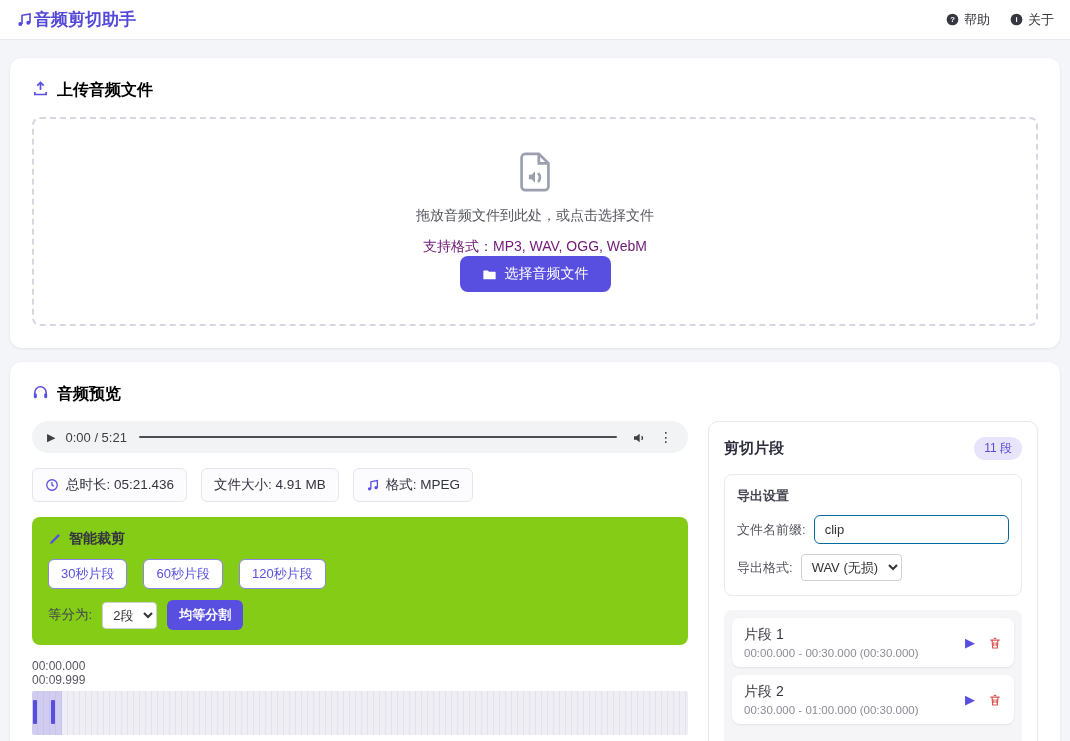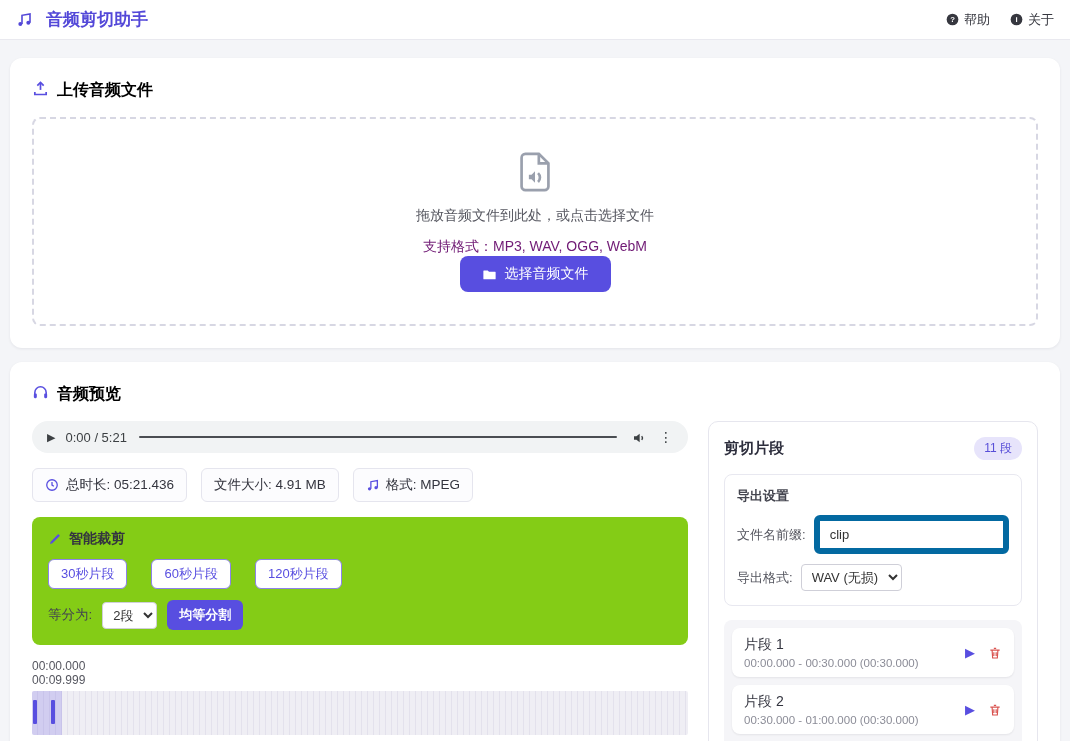--- a/index.html
+++ b/index.html
@@ -9,21 +9,21 @@
     font-family:"Liberation Sans","DejaVu Sans",sans-serif;
     color:#33343f;
   }
   .icon-svg { display:inline-block; vertical-align:middle; }
 
   
   .topbar {
     height:40px; background:#fff; border-bottom:1px solid #e9e9ef;
     display:flex; align-items:center; justify-content:space-between; padding:0 16px;
   }
-  .brand { display:flex; align-items:center; gap:14px; color:#5348d8; font-weight:bold; font-size:17px; }
+  .brand { display:flex; align-items:center; gap:2px; color:#5348d8; font-weight:bold; font-size:17px; }
   .topnav { display:flex; gap:20px; }
   .topnav .navlink { display:flex; align-items:center; gap:5px; font-size:13px; color:#36373f; cursor:pointer; }
 
   
   .main { padding:0 10px; }
   .card { background:#fff; border-radius:12px; box-shadow:0 1px 3px rgba(20,20,40,.07); padding:22px; }
   .card-upload { margin-top:18px; }
   .card-preview { margin-top:14px; }
   .section-head { display:flex; align-items:flex-start; gap:8px; font-size:16px; font-weight:bold; color:#000000; margin-bottom:16px; }
   .section-head .sicon { color:#584ee0; }
@@ -59,21 +59,21 @@
   .chip {
     display:inline-flex; align-items:center; gap:7px; border:1px solid #e5e5ee; background:#fcfcfe;
     border-radius:6px; padding:7px 12px; font-size:13.5px; color:#34353f;text-align:center;
   }
   .chip .cicon { color:#584ee0; }
 
   
   .smart { background:#84cc16; border-radius:8px; padding:13px 16px 15px; margin-bottom:14px; }
   .smart-head { display:flex; align-items:center; gap:7px; font-size:14px; font-weight:bold; color:#33343f; margin-bottom:11px; }
   .smart-head .sicon { color:#584ee0; }
-  .presets { display:flex; gap:24px; margin-bottom:11px; }
+  .presets { display:flex; gap:16px; margin-bottom:11px; }
   .btn-outline { background:#fff; border:1px solid #8d83e8; color:#584ee0; border-radius:6px; padding:5px 12px; font-size:13px; cursor:pointer; }
   .split-row { display:flex; align-items:center; gap:10px; font-size:13.5px; color:#44454f; }
   select { font-size:13px; padding:4px 6px; border:1px solid #cfcfd8; border-radius:4px; background:#fff; color:#333; }
   .btn-small-primary { background:#584ee0; color:#fff; border:none; border-radius:6px; padding:6px 12px; font-size:13px; font-weight:bold; cursor:pointer; }
 
   
   .wave-labels { display:flex; justify-content:space-between; font-size:12px; color:#55565f; margin-bottom:4px;flex-direction:column; }
   .wave {
     position:relative; height:44px; border-radius:2px; overflow:hidden; cursor:pointer;
     background:repeating-linear-gradient(90deg,#efeef4 0px,#efeef4 5px,#e3e1ec 5px,#e3e1ec 6px);
@@ -83,21 +83,21 @@
   .handle-l { left:1px; } .handle-r { left:19px; }
 
   
   .panel-head { display:flex; justify-content:space-between; align-items:center; margin-bottom:14px; }
   .panel-title { font-size:15px; font-weight:bold; color:#2d2e3d; }
   .count-badge { background:#e7e4fb; color:#584ed8; font-size:12px; padding:3px 10px; border-radius:12px; }
   .export-box { border:1px solid #e8e8f0; border-radius:8px; padding:12px; margin-bottom:14px; }
   .export-title { font-size:13px; font-weight:bold; color:#44454f; margin-bottom:10px; }
   .form-row { display:flex; align-items:center; gap:8px; font-size:13px; color:#55565f; margin-bottom:10px; }
   .form-row:last-child { margin-bottom:2px; }
-  .form-row input { flex:1; min-width:0; border:6px solid #0369a1; border-radius:6px; padding:6px 10px; font-size:13px; color:#333; font-family:inherit; }
+  .form-row input { flex:1; min-width:0; border:1px solid #0369a1; border-radius:6px; padding:6px 10px; font-size:13px; color:#333; font-family:inherit; }
 
   .clip-list { background:#f5f5f8; border-radius:8px; padding:8px; height:152px; overflow:hidden; margin-bottom:12px; }
   .clip-card {
     background:#fff; border-radius:8px; box-shadow:0 1px 2px rgba(20,20,40,.08);
     padding:8px 12px; display:flex; justify-content:space-between; align-items:center; margin-bottom:8px;
   }
   .clip-name { font-size:14px; color:#33343f; margin-bottom:3px; }
   .clip-range { font-size:11.5px; color:#8b8c97; }
   .clip-actions { display:flex; align-items:center; gap:13px; }
   .play-btn { color:#584ee0; font-size:13px; cursor:pointer; }

